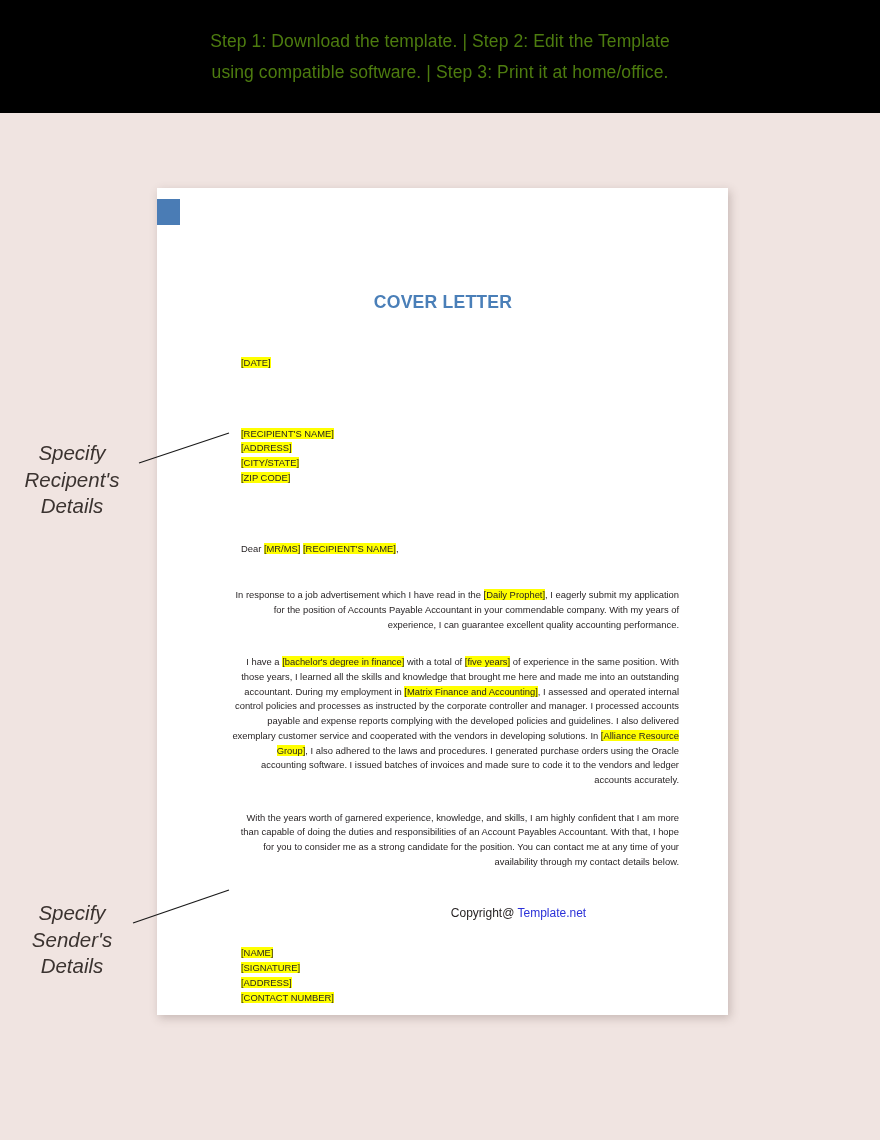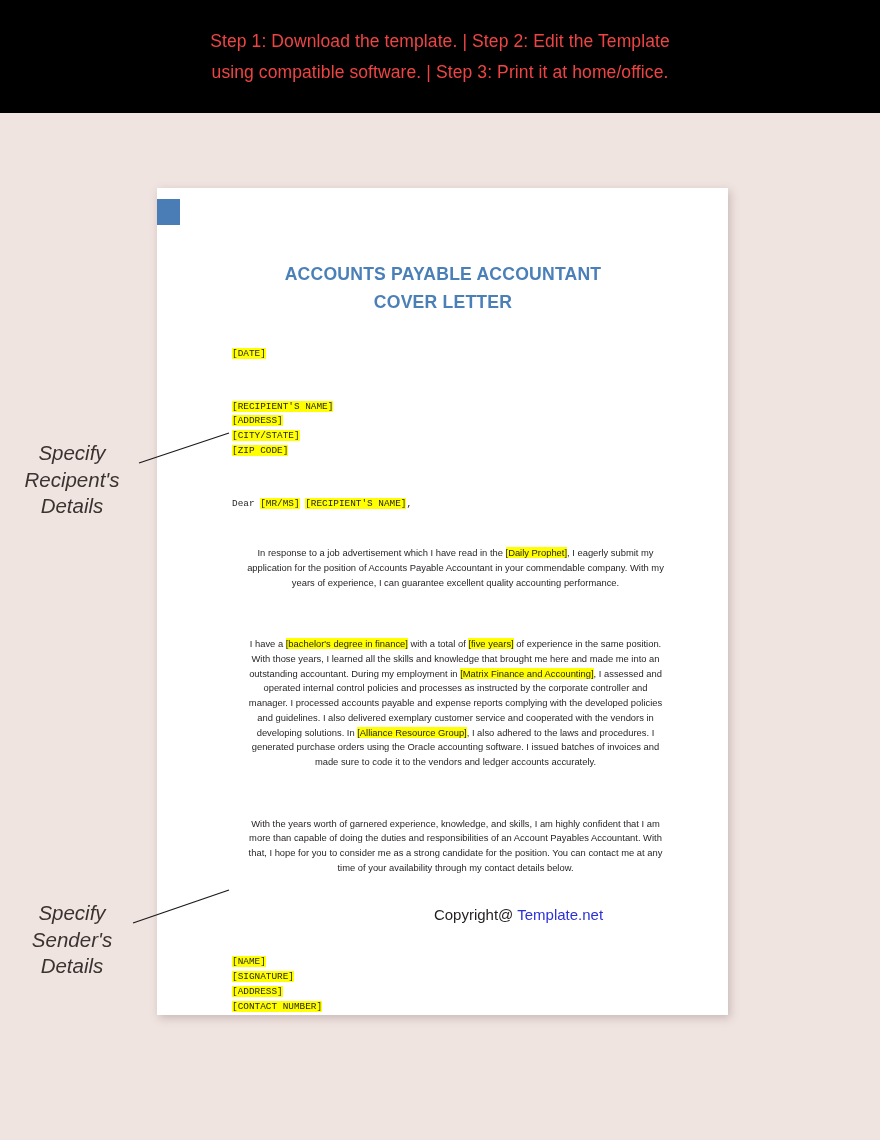--- a/index.html
+++ b/index.html
@@ -17,21 +17,21 @@
   }
 
   
   .banner {
     position: absolute;
     left: 0;
     top: 0;
     width: 880px;
     height: 113px;
     background: #000000;
-    color: #ef4444;
+    color: #4d7c0f;
     display: flex;
     align-items: center;
     justify-content: center;
   }
   .banner-text {
     font-size: 17.5px;
     line-height: 31px;
     text-align: center;
     letter-spacing: 0.1px;
     max-width: 540px;
@@ -94,44 +94,43 @@
     font-size: 9.4px;
     line-height: 14.7px;
   }
 
   .hl {
     background: #ffff00;
     color: #231f20;
   }
 
   .blk {
-    margin: 4px;
-    font-family: Liberation Mono, monospace;
+    margin: 13px;
   }
   .gap-date    { height: 30px; }
   .gap-addr    { height: 30px; }
   .gap-dear    { height: 15px; }
   .gap-para    { height: 15px; }
   .gap-sign    { height: 30px; }
 
   .para {
-    margin: 16px;
-    text-align: center;
+    margin: 4px;
+    text-align: right;
   }
 
   .addr-line { margin: 0; }
 
   .footer-copy {
     position: absolute;
     left: 0;
     top: 718px;
     width: 571px;
     text-align: center;
     padding-right: 0px;
-    font-size: 15px;
+    font-size: 12px;
     color: #231f20;
   }
   .footer-inner {
     display: inline-block;
     margin-left: 152px;
   }
   .footer-link {
     color: #2b31d8;
   }
 
@@ -169,21 +168,21 @@
   </div>
 </div>
 
 <div class="stage">
 
   <div class="page">
 
     <div class="corner-square"></div>
 
     <div class="doc-title">
-      <span>ACCOUNTS PAYABLE ACCOUNTANT</span><br>
+      <br>
       <span>COVER LETTER</span>
     </div>
 
     <div class="letter">
 
       <div class="blk"><span class="hl">[DATE]</span></div>
 
       <div class="gap-date"></div>
 
       <div class="blk">

